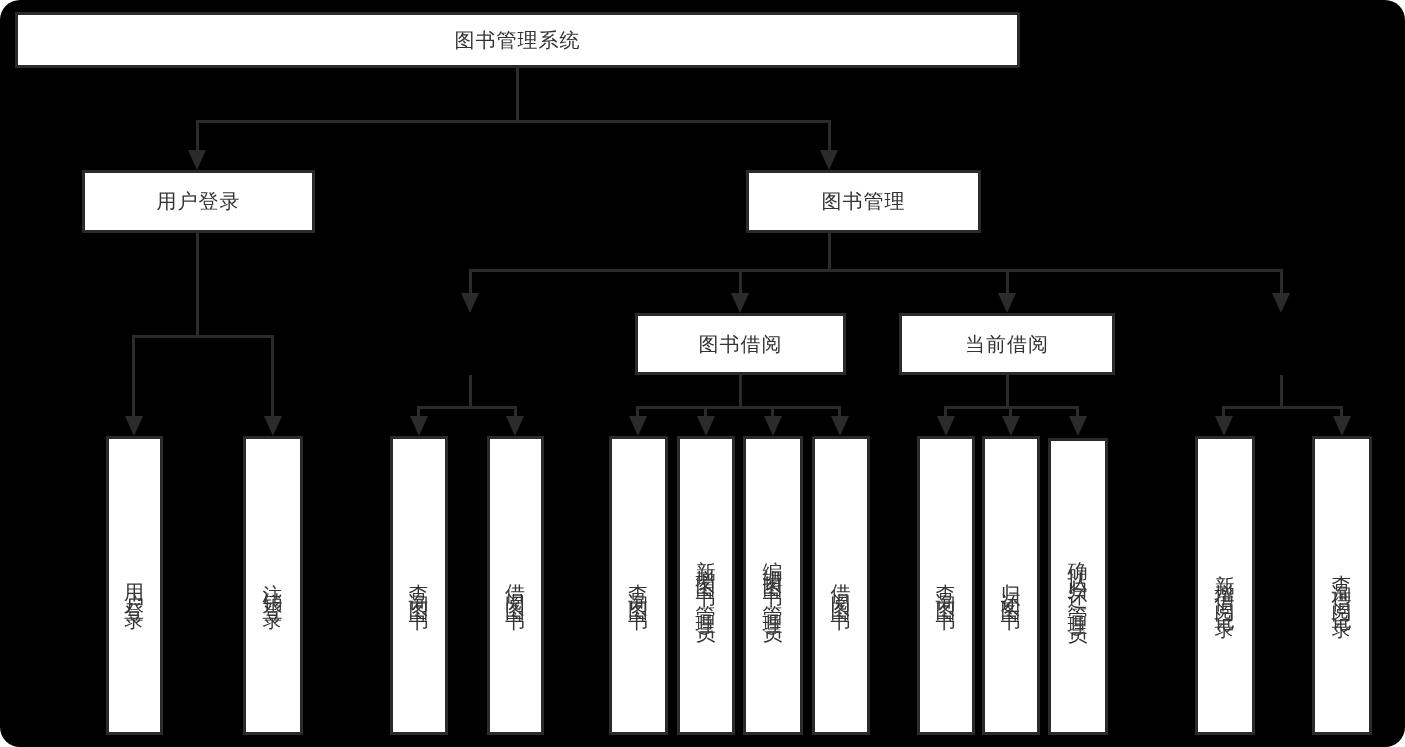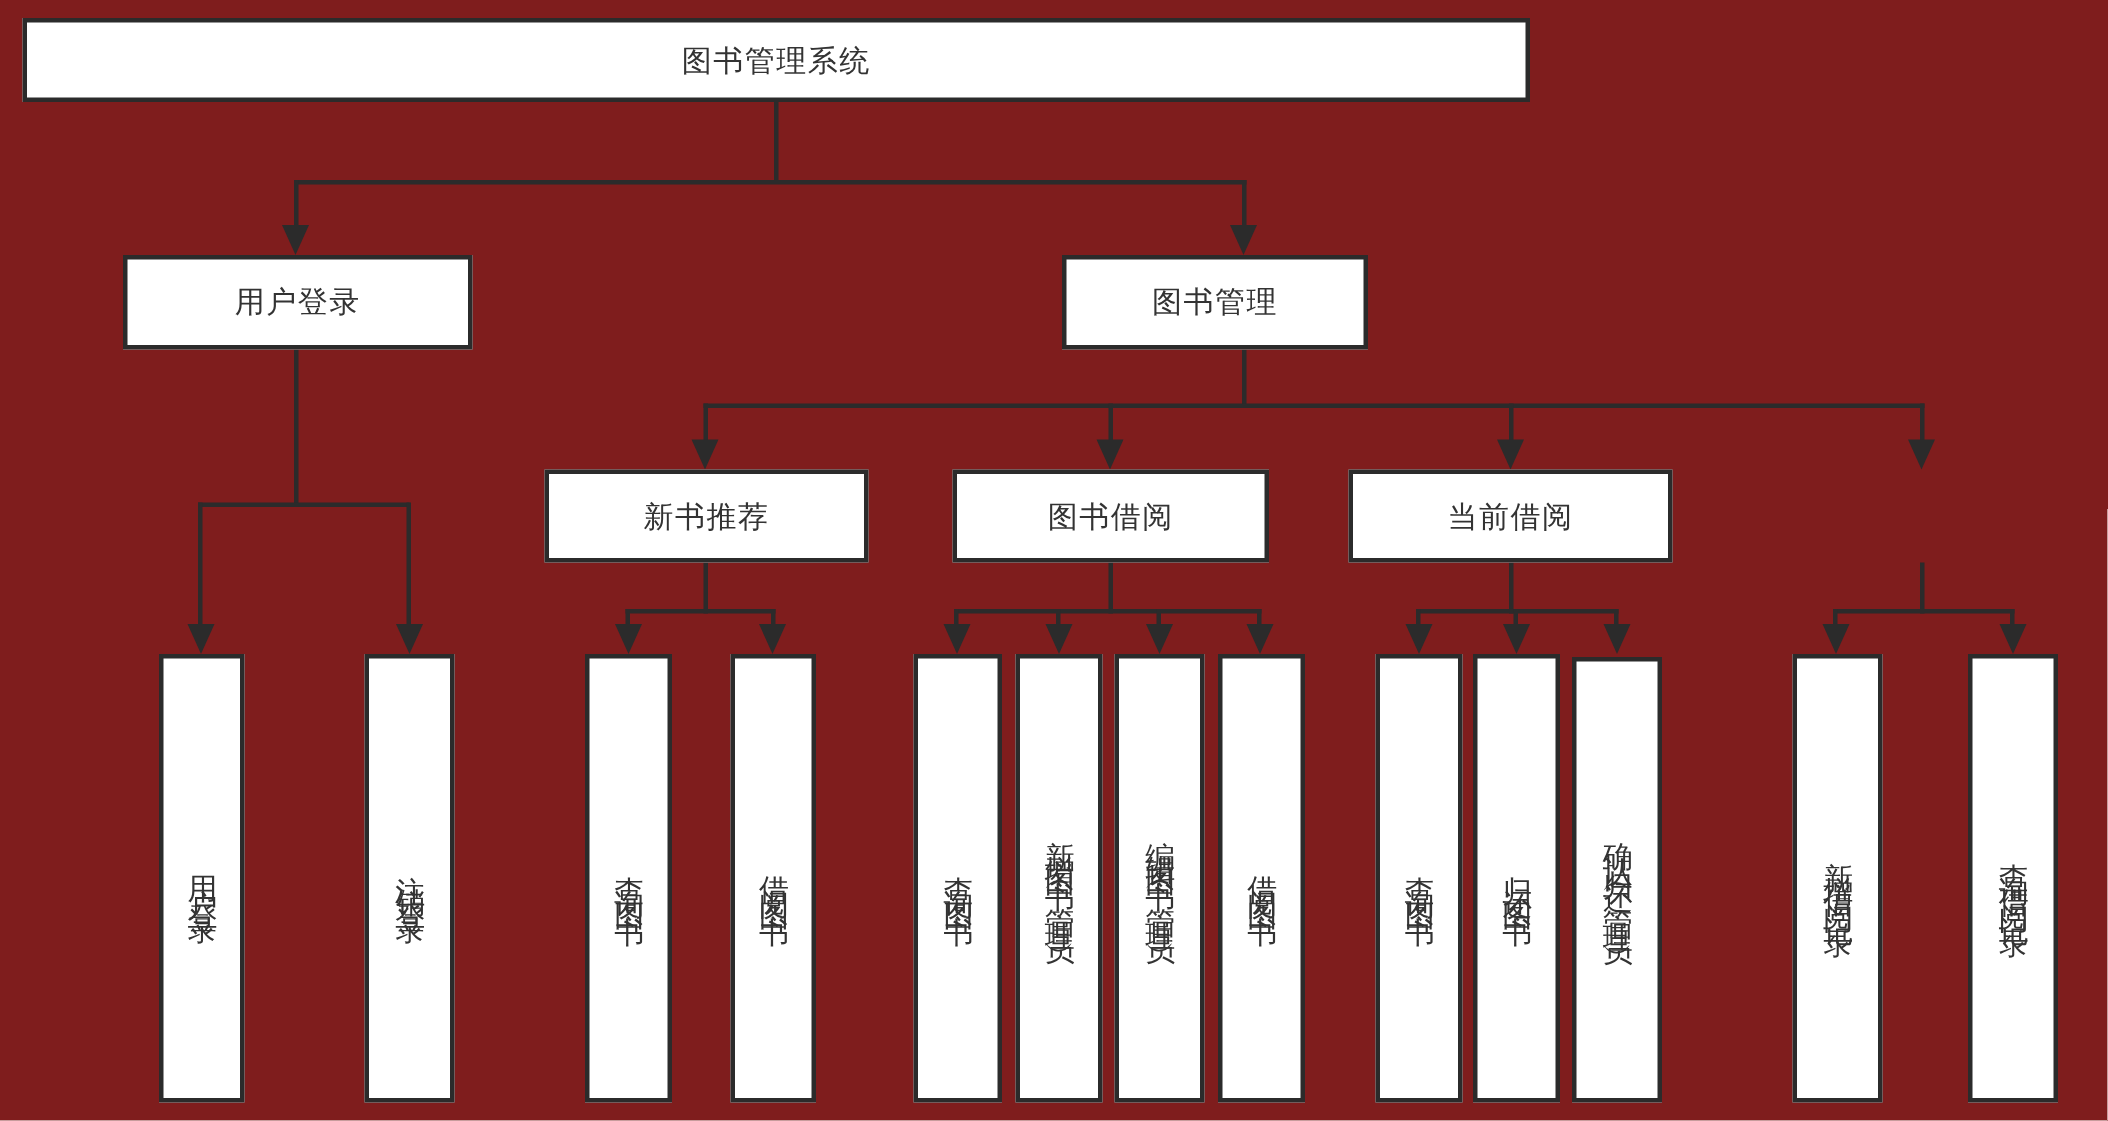--- a/index.html
+++ b/index.html
@@ -4,22 +4,23 @@
 <style>
   :root{
     --line:#2b2b2b;
     --text:#333333;
   }
   html,body{margin:0;padding:0;background:#ffffff;}
   body{font-family:"Liberation Sans","DejaVu Sans",sans-serif;}
   .stage{
     position:relative;
     width:1405px;height:747px;
-    background:#7f1d1d;
+    background:#000000;
     overflow:hidden;
+    border-radius:20px;
   }
   .box{
     position:absolute;
     box-sizing:border-box;
     border:3px solid var(--line);
     background:#ffffff;
     display:flex;align-items:center;justify-content:center;
     color:var(--text);
     font-size:20px;
     letter-spacing:1px;
@@ -62,41 +63,40 @@
   <div class="box" style="left:15px;top:12px;width:1005px;height:56px;">图书管理系统</div>
 
   <div class="vline" style="left:516px;top:68px;height:54px;"></div>
   <div class="hline" style="left:196px;top:120px;width:635px;"></div>
   <div class="vline" style="left:196px;top:120px;height:32px;"></div>
   <div class="arrow" style="left:188px;top:150px;"></div>
   <div class="vline" style="left:828px;top:120px;height:32px;"></div>
   <div class="arrow" style="left:820px;top:150px;"></div>
 
   <div class="box" style="left:82px;top:170px;width:233px;height:63px;">用户登录</div>
-  <div class="box" style="left:708px;top:170px;width:204px;height:63px;">图书管理</div>
+  <div class="box" style="left:746px;top:170px;width:235px;height:63px;">图书管理</div>
 
   <div class="vline" style="left:196px;top:233px;height:105px;"></div>
   <div class="hline" style="left:132px;top:335px;width:141px;"></div>
   <div class="vline" style="left:132px;top:335px;height:81px;"></div>
   <div class="arrow" style="left:125px;top:416px;"></div>
   <div class="vline" style="left:271px;top:335px;height:81px;"></div>
   <div class="arrow" style="left:264px;top:416px;"></div>
 
   <div class="vline" style="left:828px;top:233px;height:39px;"></div>
   <div class="hline" style="left:469px;top:269px;width:814px;"></div>
   <div class="vline" style="left:469px;top:269px;height:26px;"></div>
   <div class="arrow" style="left:461px;top:293px;"></div>
   <div class="vline" style="left:739px;top:269px;height:26px;"></div>
   <div class="arrow" style="left:731px;top:293px;"></div>
   <div class="vline" style="left:1006px;top:269px;height:26px;"></div>
   <div class="arrow" style="left:998px;top:293px;"></div>
   <div class="vline" style="left:1280px;top:269px;height:26px;"></div>
   <div class="arrow" style="left:1272px;top:293px;"></div>
 
-  <div class="box" style="left:363px;top:313px;width:216px;height:62px;">新书推荐</div>
   <div class="box" style="left:635px;top:313px;width:211px;height:62px;text-align:right;">图书借阅</div>
   <div class="box" style="left:899px;top:313px;width:216px;height:62px;font-family:Liberation Mono, monospace;">当前借阅</div>
 
   <div class="vline" style="left:469px;top:375px;height:34px;"></div>
   <div class="hline" style="left:417px;top:406px;width:100px;"></div>
   <div class="vline" style="left:417px;top:406px;height:12px;"></div>
   <div class="arrow" style="left:410px;top:416px;"></div>
   <div class="vline" style="left:514px;top:406px;height:12px;"></div>
   <div class="arrow" style="left:506px;top:416px;"></div>
 

